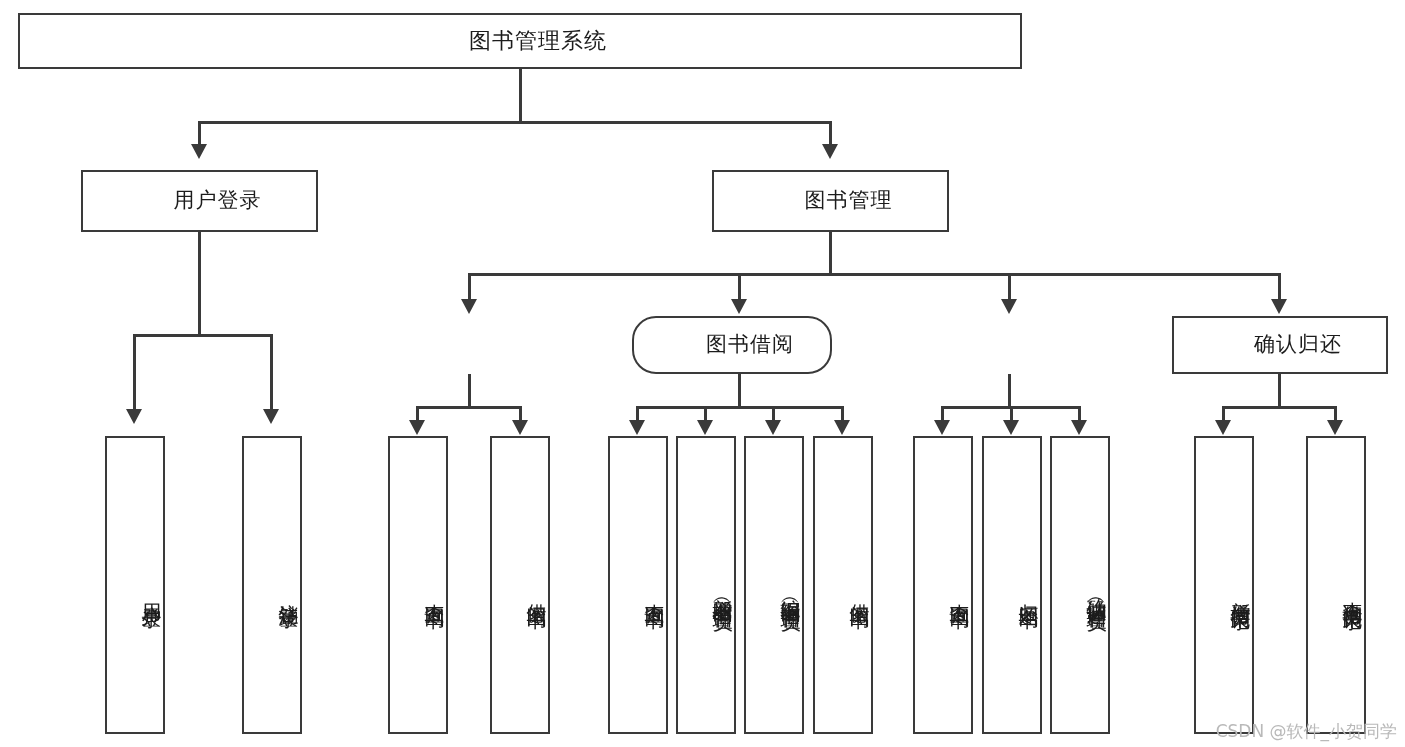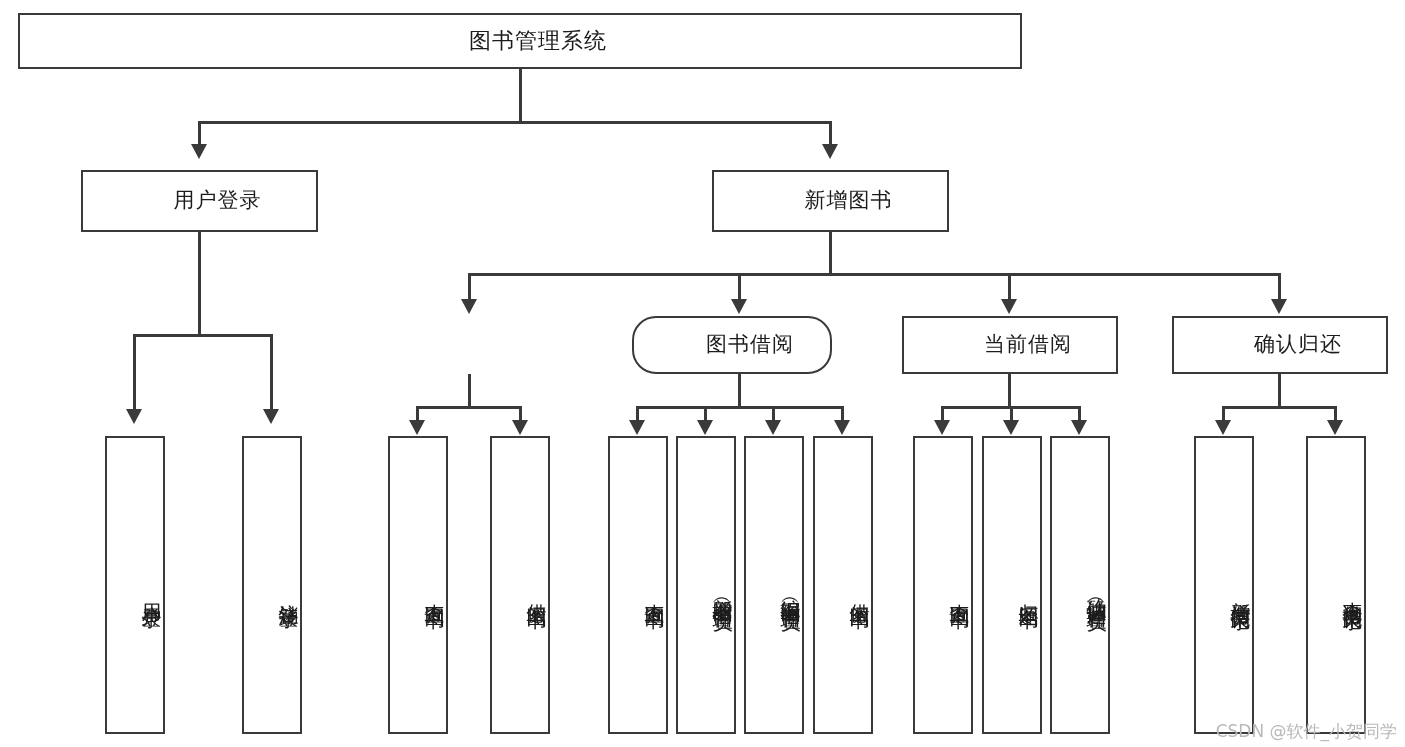--- a/index.html
+++ b/index.html
@@ -94,21 +94,21 @@
 
   <div class="edge v" style="left:198px; top:121px; width:3px; height:25px;"></div>
   <div class="arrow" style="left:191px; top:144px;"></div>
   <div class="edge v" style="left:829px; top:121px; width:3px; height:25px;"></div>
   <div class="arrow" style="left:822px; top:144px;"></div>
 
   <div class="node horiz" style="left:81px; top:170px; width:237px; height:62px;">
     <span>用户登录</span>
   </div>
   <div class="node horiz" style="left:712px; top:170px; width:237px; height:62px;">
-    <span>新增图书</span>
+    <span>图书管理</span>
   </div>
 
   <div class="edge v" style="left:198px; top:232px; width:3px; height:104px;"></div>
   <div class="edge h" style="left:133px; top:334px; width:140px; height:3px;"></div>
   <div class="edge v" style="left:133px; top:334px; width:3px; height:77px;"></div>
   <div class="arrow" style="left:126px; top:409px;"></div>
   <div class="edge v" style="left:270px; top:334px; width:3px; height:77px;"></div>
   <div class="arrow" style="left:263px; top:409px;"></div>
 
   <div class="edge v" style="left:829px; top:232px; width:3px; height:43px;"></div>
@@ -118,23 +118,20 @@
   <div class="edge v" style="left:738px; top:273px; width:3px; height:28px;"></div>
   <div class="arrow" style="left:731px; top:299px;"></div>
   <div class="edge v" style="left:1008px; top:273px; width:3px; height:28px;"></div>
   <div class="arrow" style="left:1001px; top:299px;"></div>
   <div class="edge v" style="left:1278px; top:273px; width:3px; height:28px;"></div>
   <div class="arrow" style="left:1271px; top:299px;"></div>
 
   <div class="node horiz" style="left:632px; top:316px; width:200px; height:58px;border-radius:24px;">
     <span>图书借阅</span>
   </div>
-  <div class="node horiz" style="left:902px; top:316px; width:216px; height:58px;">
-    <span>当前借阅</span>
-  </div>
   <div class="node horiz" style="left:1172px; top:316px; width:216px; height:58px;">
     <span>确认归还</span>
   </div>
 
   <div class="edge v" style="left:468px; top:374px; width:3px; height:34px;"></div>
   <div class="edge h" style="left:416px; top:406px; width:106px; height:3px;"></div>
   <div class="edge v" style="left:416px; top:406px; width:3px; height:16px;"></div>
   <div class="arrow" style="left:409px; top:420px;"></div>
   <div class="edge v" style="left:519px; top:406px; width:3px; height:16px;"></div>
   <div class="arrow" style="left:512px; top:420px;"></div>

